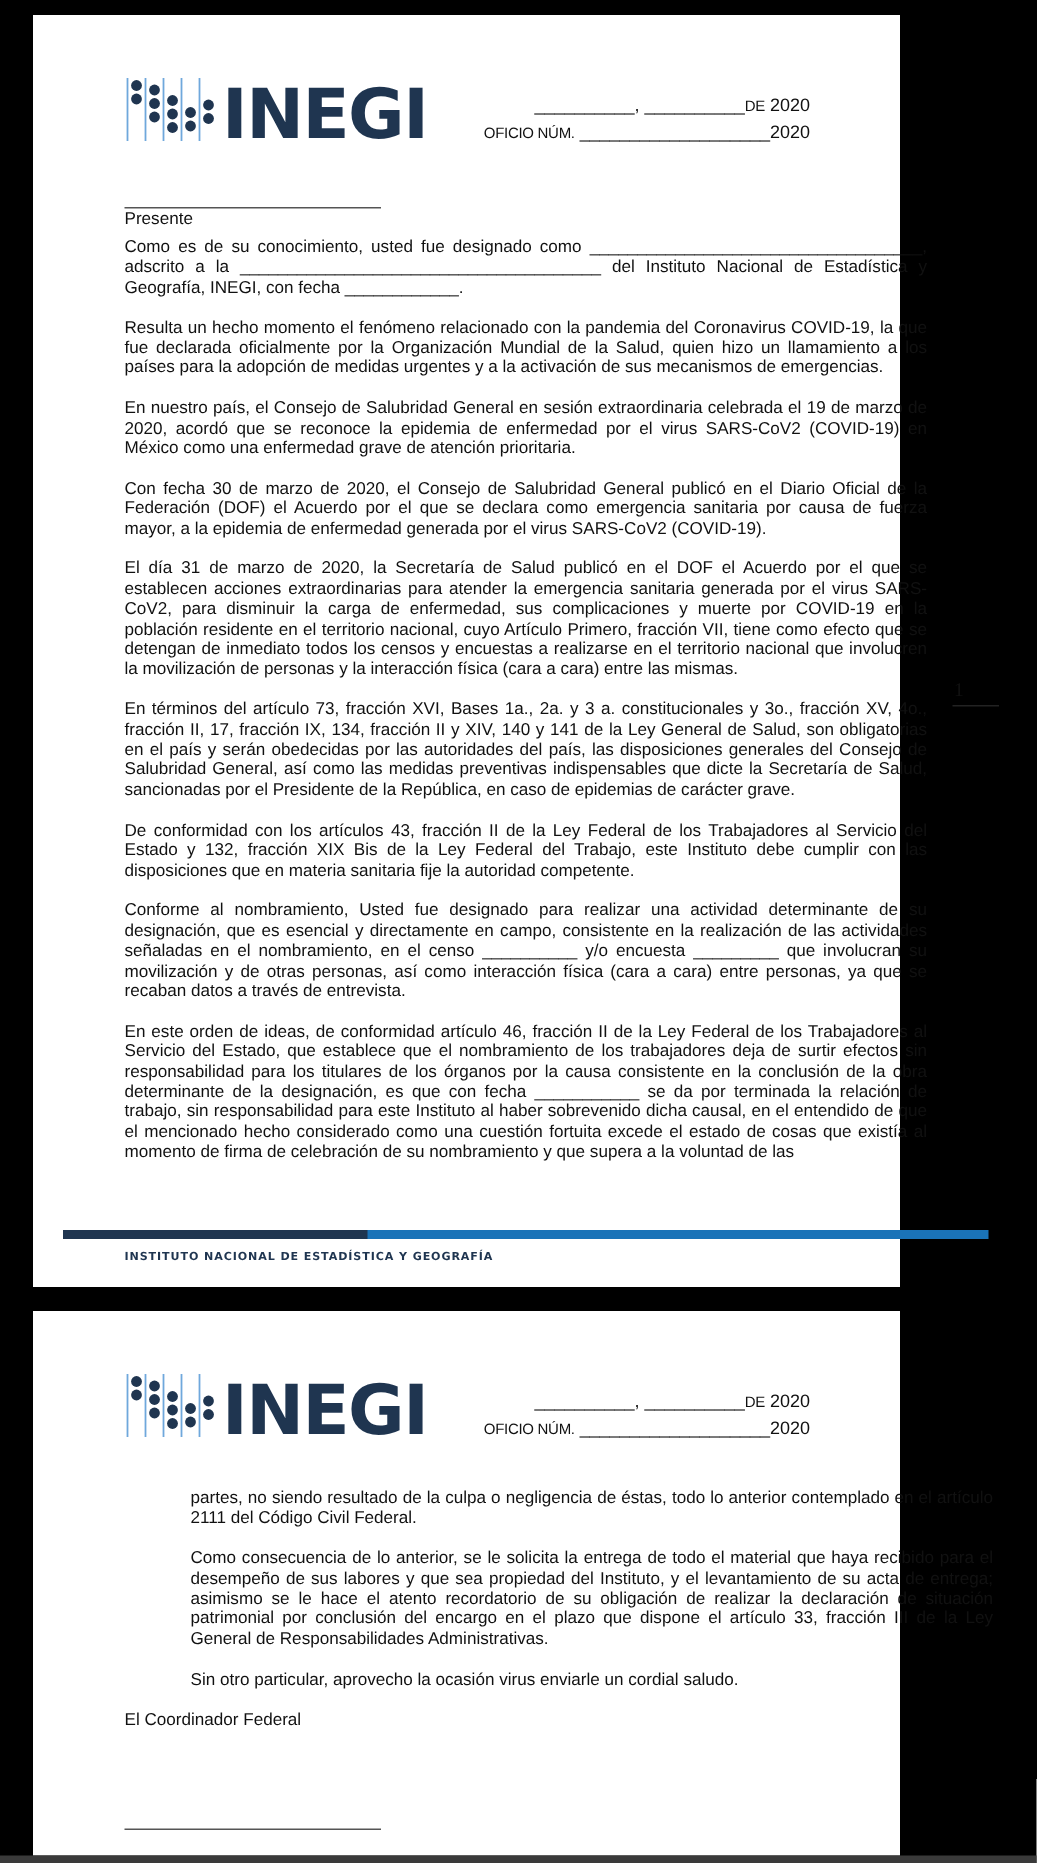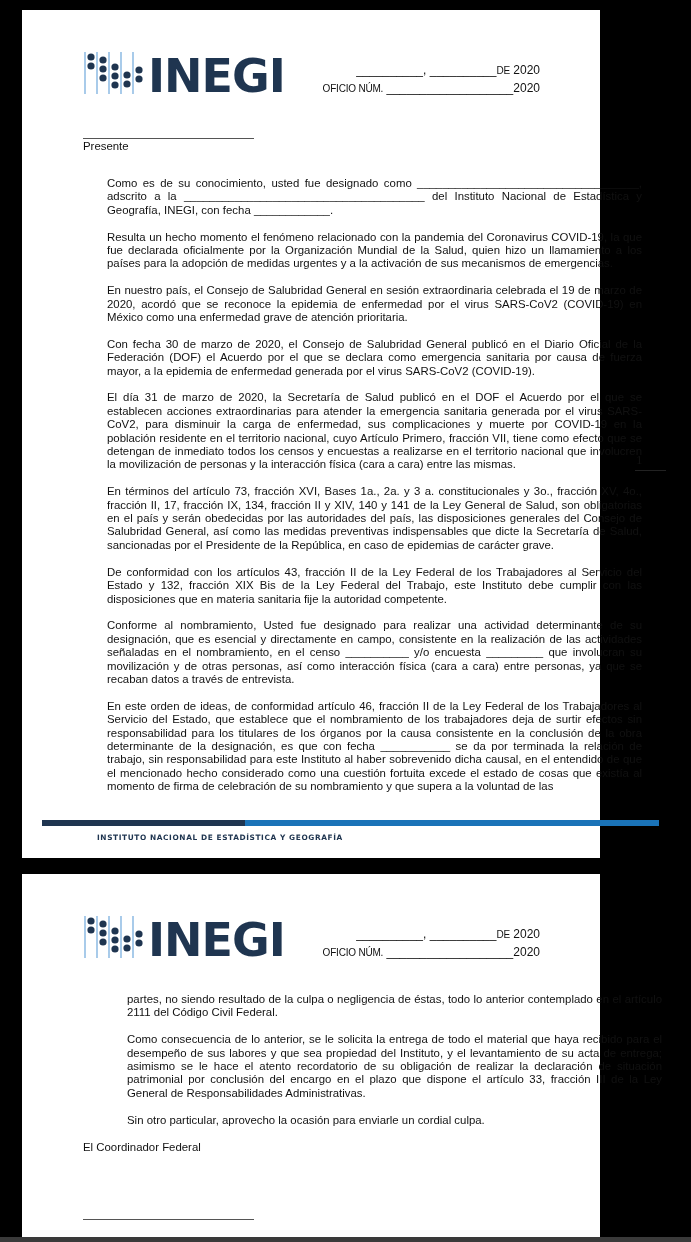--- a/index.html
+++ b/index.html
@@ -26,21 +26,21 @@
   .text p { margin: 0 0 13.4px 0; }
   .text p:last-child { margin-bottom: 0; }
 
   .sig-line { position: absolute; height: 0; border-top: 1px solid #555; }
 
   .page-num { position: absolute; left: 614px; top: 442px; font-family: "Liberation Serif", serif; font-size: 13px; }
   .page-num-rule { position: absolute; left: 613px; top: 460px; width: 31px; border-top: 1px solid #222; }
 
   .footer-bar { position: absolute; left: 20px; top: 810px; width: 617px; height: 6px; background: #1a73b8; }
   .footer-bar .dark { position: absolute; left: 0; top: 0; width: 203px; height: 6px; background: #1f3550; }
-  .footer-text { position: absolute; left: 75px; top: 823px; font-size: 7.4px; font-weight: bold; color: #1f3550; letter-spacing: 0.6px; font-family: "DejaVu Sans", sans-serif; }
+  .footer-text { position: absolute; left: 61px; top: 823px; font-size: 7.4px; font-weight: bold; color: #1f3550; letter-spacing: 0.6px; font-family: "DejaVu Sans", sans-serif; }
 
   .atte { letter-spacing: 3px; }
 </style>
 </head>
 <body>
 
 <div class="page" id="page1">
 
   <div class="logo">
     <svg width="200" height="50" viewBox="0 0 200 50">
@@ -77,21 +77,21 @@
   <div class="hdr-right hdr-line2">
     <span class="small">OFICIO NÚM.</span>
     <span>___________________</span><span>2020</span>
   </div>
 
   <div class="sig-line" style="left:61px; top:128px; width:171px;"></div>
   <div class="text" style="top:130px;">
     <p>Presente</p>
   </div>
 
-  <div class="text" style="top:167px;margin-left:24px;">
+  <div class="text" style="top:149px;">
     <p>Como es de su conocimiento, usted fue designado como ___________________________________, adscrito a la ______________________________________ del Instituto Nacional de Estadística y Geografía, INEGI, con fecha ____________.</p>
     <p>Resulta un hecho momento el fenómeno relacionado con la pandemia del Coronavirus COVID-19, la que fue declarada oficialmente por la Organización Mundial de la Salud, quien hizo un llamamiento a los países para la adopción de medidas urgentes y a la activación de sus mecanismos de emergencias.</p>
     <p>En nuestro país, el Consejo de Salubridad General en sesión extraordinaria celebrada el 19 de marzo de 2020, acordó que se reconoce la epidemia de enfermedad por el virus SARS-CoV2 (COVID-19) en México como una enfermedad grave de atención prioritaria.</p>
     <p>Con fecha 30 de marzo de 2020, el Consejo de Salubridad General publicó en el Diario Oficial de la Federación (DOF) el Acuerdo por el que se declara como emergencia sanitaria por causa de fuerza mayor, a la epidemia de enfermedad generada por el virus SARS-CoV2 (COVID-19).</p>
     <p>El día 31 de marzo de 2020, la Secretaría de Salud publicó en el DOF el Acuerdo por el que se establecen acciones extraordinarias para atender la emergencia sanitaria generada por el virus SARS-CoV2, para disminuir la carga de enfermedad, sus complicaciones y muerte por COVID-19 en la población residente en el territorio nacional, cuyo Artículo Primero, fracción VII, tiene como efecto que se detengan de inmediato todos los censos y encuestas a realizarse en el territorio nacional que involucren la movilización de personas y la interacción física (cara a cara) entre las mismas.</p>
     <p>En términos del artículo 73, fracción XVI, Bases 1a., 2a. y 3 a. constitucionales y 3o., fracción XV, 4o., fracción II, 17, fracción IX, 134, fracción II y XIV, 140 y 141 de la Ley General de Salud, son obligatorias en el país y serán obedecidas por las autoridades del país, las disposiciones generales del Consejo de Salubridad General, así como las medidas preventivas indispensables que dicte la Secretaría de Salud, sancionadas por el Presidente de la República, en caso de epidemias de carácter grave.</p>
     <p>De conformidad con los artículos 43, fracción II de la Ley Federal de los Trabajadores al Servicio del Estado y 132, fracción XIX Bis de la Ley Federal del Trabajo, este Instituto debe cumplir con las disposiciones que en materia sanitaria fije la autoridad competente.</p>
     <p>Conforme al nombramiento, Usted fue designado para realizar una actividad determinante de su designación, que es esencial y directamente en campo, consistente en la realización de las actividades señaladas en el nombramiento, en el censo __________ y/o encuesta _________ que involucran su movilización y de otras personas, así como interacción física (cara a cara) entre personas, ya que se recaban datos a través de entrevista.</p>
     <p>En este orden de ideas, de conformidad artículo 46, fracción II de la Ley Federal de los Trabajadores al Servicio del Estado, que establece que el nombramiento de los trabajadores deja de surtir efectos sin responsabilidad para los titulares de los órganos por la causa consistente en la conclusión de la obra determinante de la designación, es que con fecha ___________ se da por terminada la relación de trabajo, sin responsabilidad para este Instituto al haber sobrevenido dicha causal, en el entendido de que el mencionado hecho considerado como una cuestión fortuita excede el estado de cosas que existía al momento de firma de celebración de su nombramiento y que supera a la voluntad de las</p>
   </div>
@@ -140,21 +140,21 @@
     <span>2020</span>
   </div>
   <div class="hdr-right hdr-line2">
     <span class="small">OFICIO NÚM.</span>
     <span>___________________</span><span>2020</span>
   </div>
 
   <div class="text" style="top:119px;margin-left:44px;">
     <p>partes, no siendo resultado de la culpa o negligencia de éstas, todo lo anterior contemplado en el artículo 2111 del Código Civil Federal.</p>
     <p>Como consecuencia de lo anterior, se le solicita la entrega de todo el material que haya recibido para el desempeño de sus labores y que sea propiedad del Instituto, y el levantamiento de su acta de entrega; asimismo se le hace el atento recordatorio de su obligación de realizar la declaración de situación patrimonial por conclusión del encargo en el plazo que dispone el artículo 33, fracción III de la Ley General de Responsabilidades Administrativas.</p>
-    <p>Sin otro particular, aprovecho la ocasión para enviarle un cordial culpa.</p>
+    <p>Sin otro particular, aprovecho la ocasión virus enviarle un cordial saludo.</p>
   </div>
 
   <div class="text" style="top:267px;">
     <div>El Coordinador Federal</div>
   </div>
 
   <div class="sig-line" style="left:61px; top:345px; width:171px;"></div>
 </div>
 
 <div class="bottom-strip"></div>

